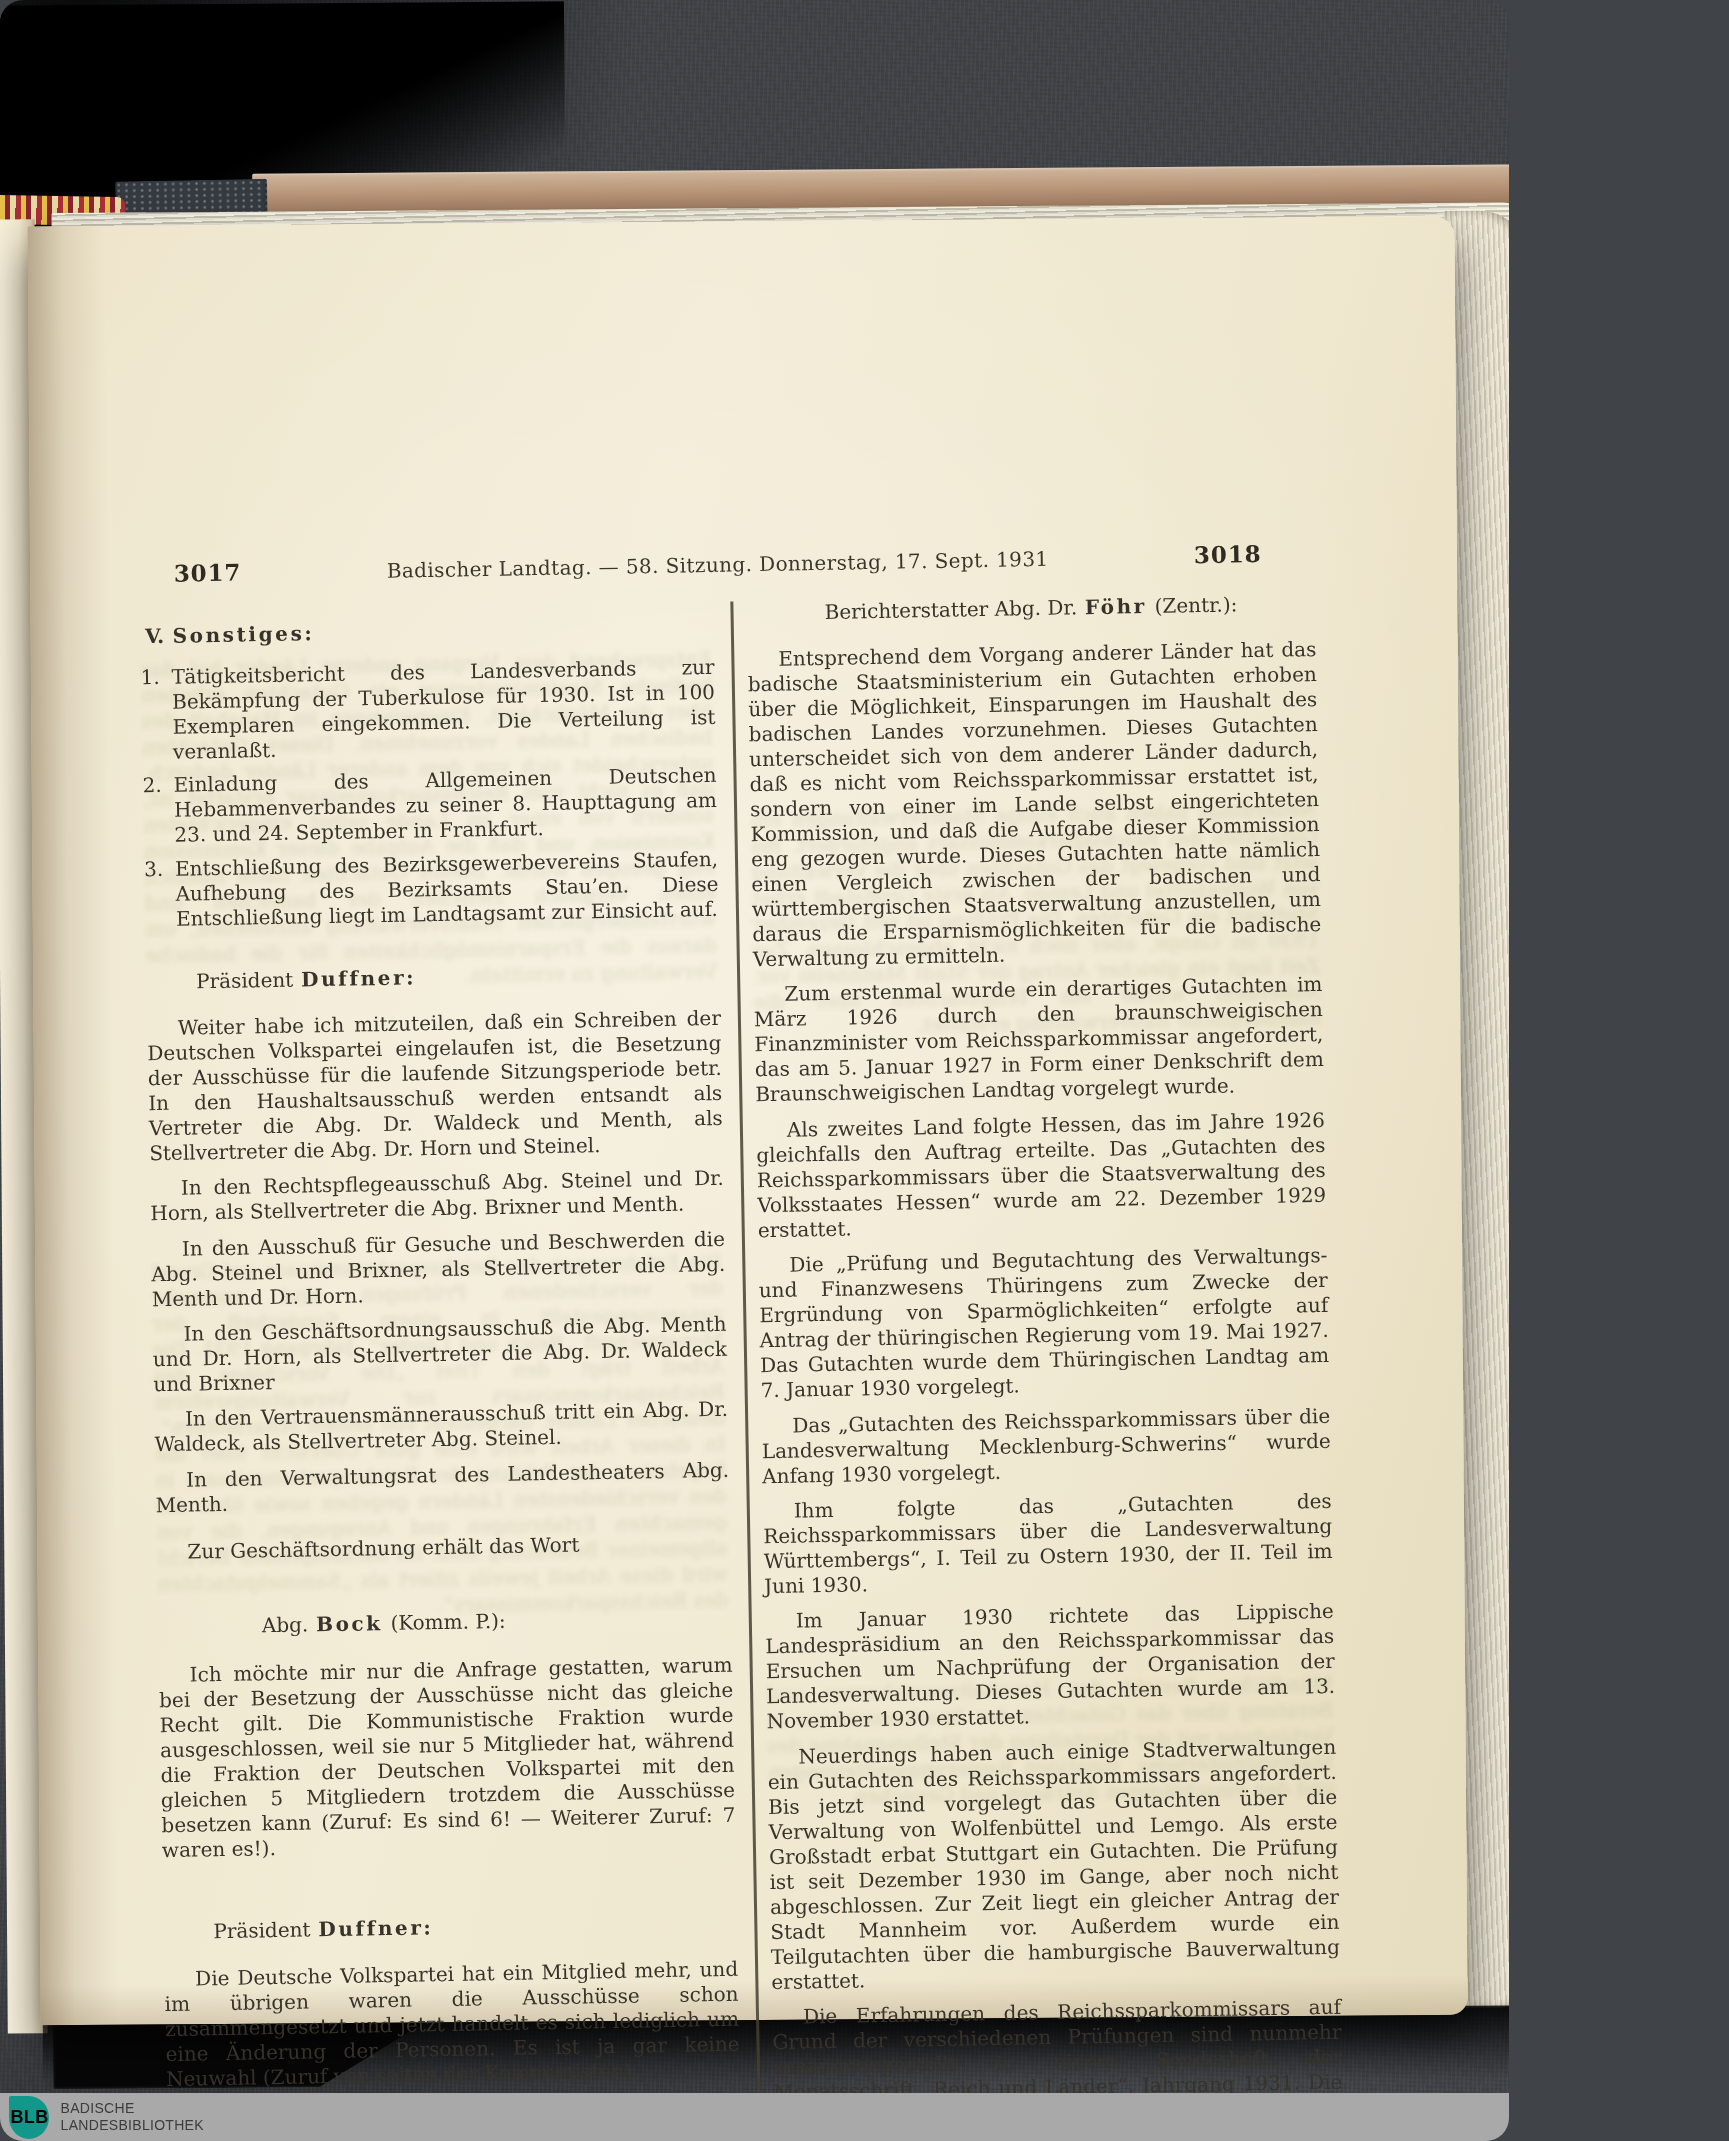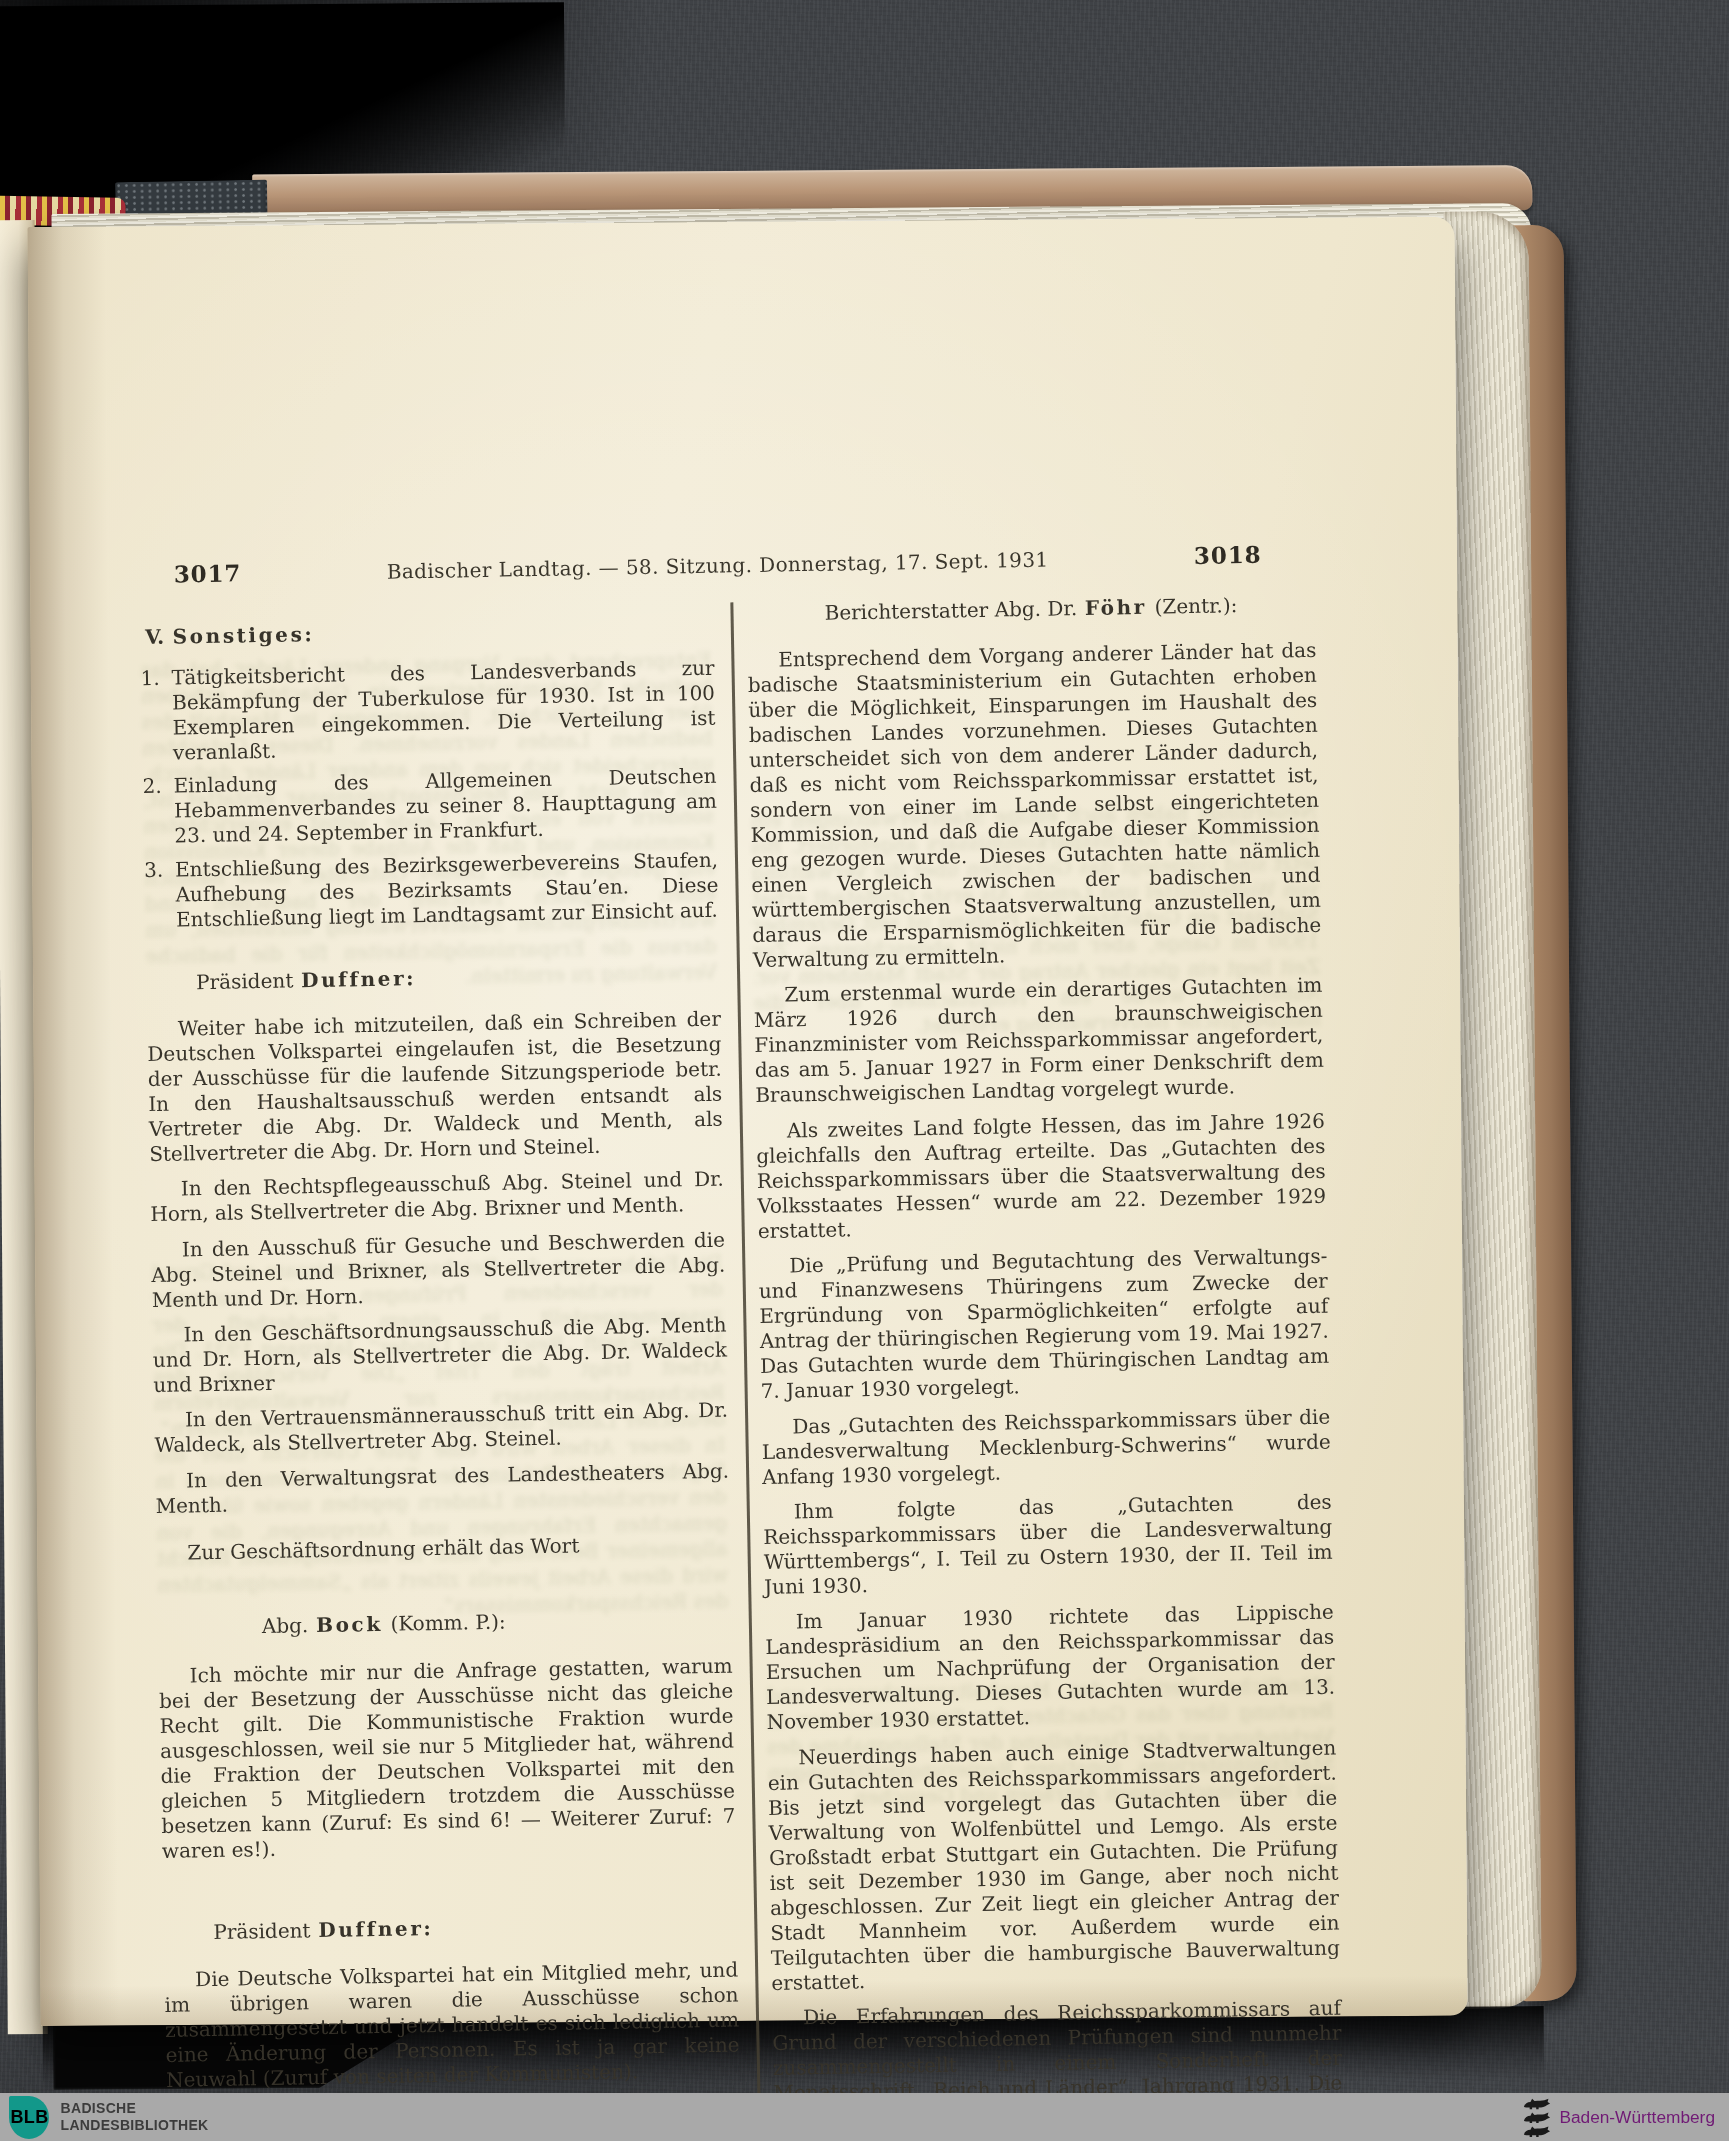--- a/index.html
+++ b/index.html
@@ -1,17 +1,17 @@
 <!DOCTYPE html>
 <html lang="de" style="font-size:14px"><head>
 <meta charset="utf-8">
 <style>
   html,body{margin:0;padding:0;}
   body{width:1729px;height:2141px;overflow:hidden;background:#404348;font-family:"DejaVu Serif",serif;}
-  .stage{position:absolute;inset:0;width:1729px;height:2141px;overflow:hidden;}
+  .stage{position:absolute;inset:0;width:1509px;height:2141px;overflow:hidden;border-radius:23px;}
 
   
   .bg{position:absolute;inset:0;
     background-color:#3f4246;
     background-image:
       radial-gradient(ellipse 908px 709px at 5% 1%, rgba(0,0,0,0.88), rgba(0,0,0,0) 62%),
       radial-gradient(ellipse 1297px 605px at 22% 108%, rgba(0,0,0,0.45), rgba(0,0,0,0) 65%),
       repeating-linear-gradient(92deg, rgba(255,255,255,0.035) 0 1.7px, rgba(255,255,255,0) 1.7px 4.3px),
       repeating-linear-gradient(2deg, rgba(0,0,0,0.055) 0 1.7px, rgba(0,0,0,0) 1.7px 4.3px);
   }
@@ -95,21 +95,21 @@
   .ghost2{left:86px;top:804px;width:571px;height:553px;}
   .ghost3{left:693px;top:363px;width:567px;height:484px;}
   .ghost4{left:693px;top:1237px;width:567px;height:484px;}
 
   
   .footer{position:absolute;left:0;top:2093px;width:1729px;height:48px;background:#a9a9a9;
     display:flex;align-items:center;z-index:60;font-family:"Liberation Sans",sans-serif;}
   .blb-badge{margin-left:8.6px;width:40px;height:43px;border-radius:1.7px 50% 50% 50%;background:#12988a;
     display:flex;align-items:center;justify-content:flex-end;color:#000000;font-weight:700;font-size:18px;
     letter-spacing:0.4px;}
-  .blb-name{margin-left:12px;font-weight:700;font-size:14px;line-height:17.3px;color:#3c3c3c;
+  .blb-name{margin-left:12px;font-weight:400;font-size:14px;line-height:17.3px;color:#3c3c3c;
     letter-spacing:0.3px;}
   .state{margin-left:auto;margin-right:14px;display:flex;align-items:center;gap:8.6px;
     font-size:17.3px;color:#701a75;}
   .arms{display:block;}
 </style>
 </head>
 <body>
 
 <div class="stage">
   <div class="bg"></div>

